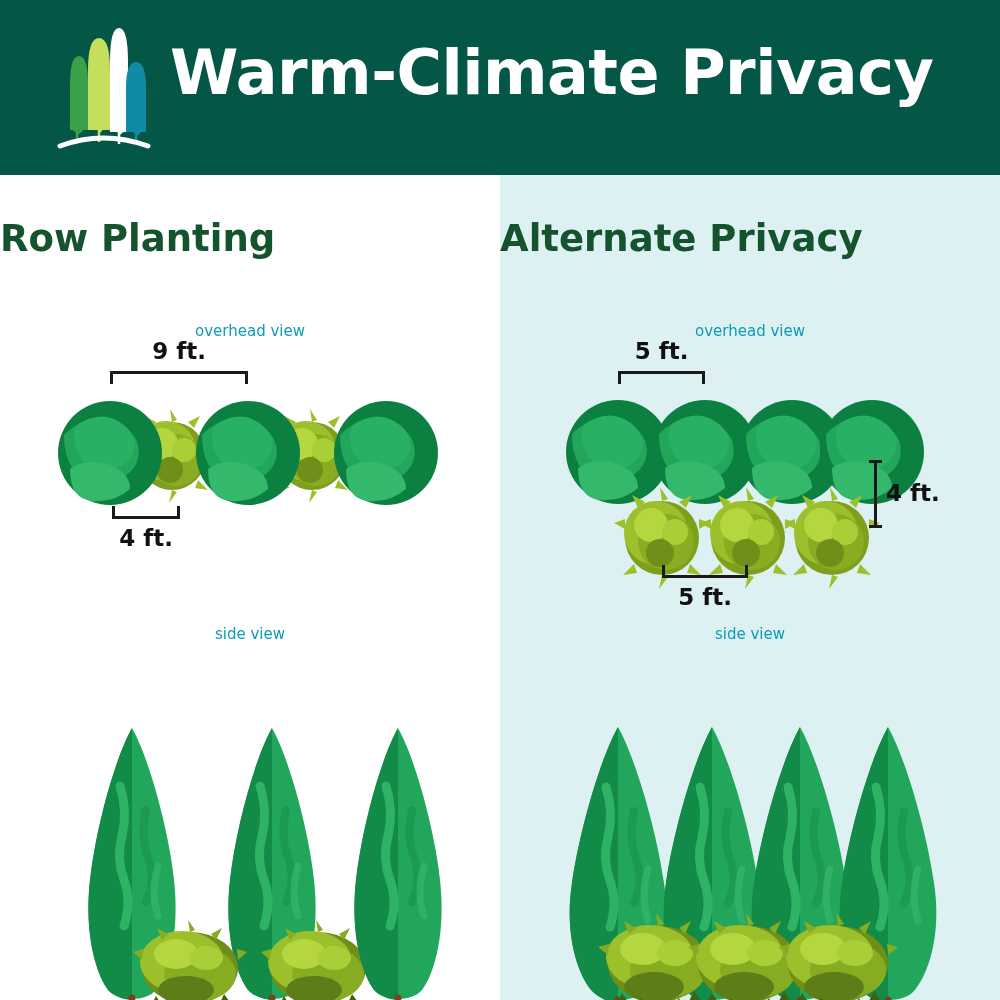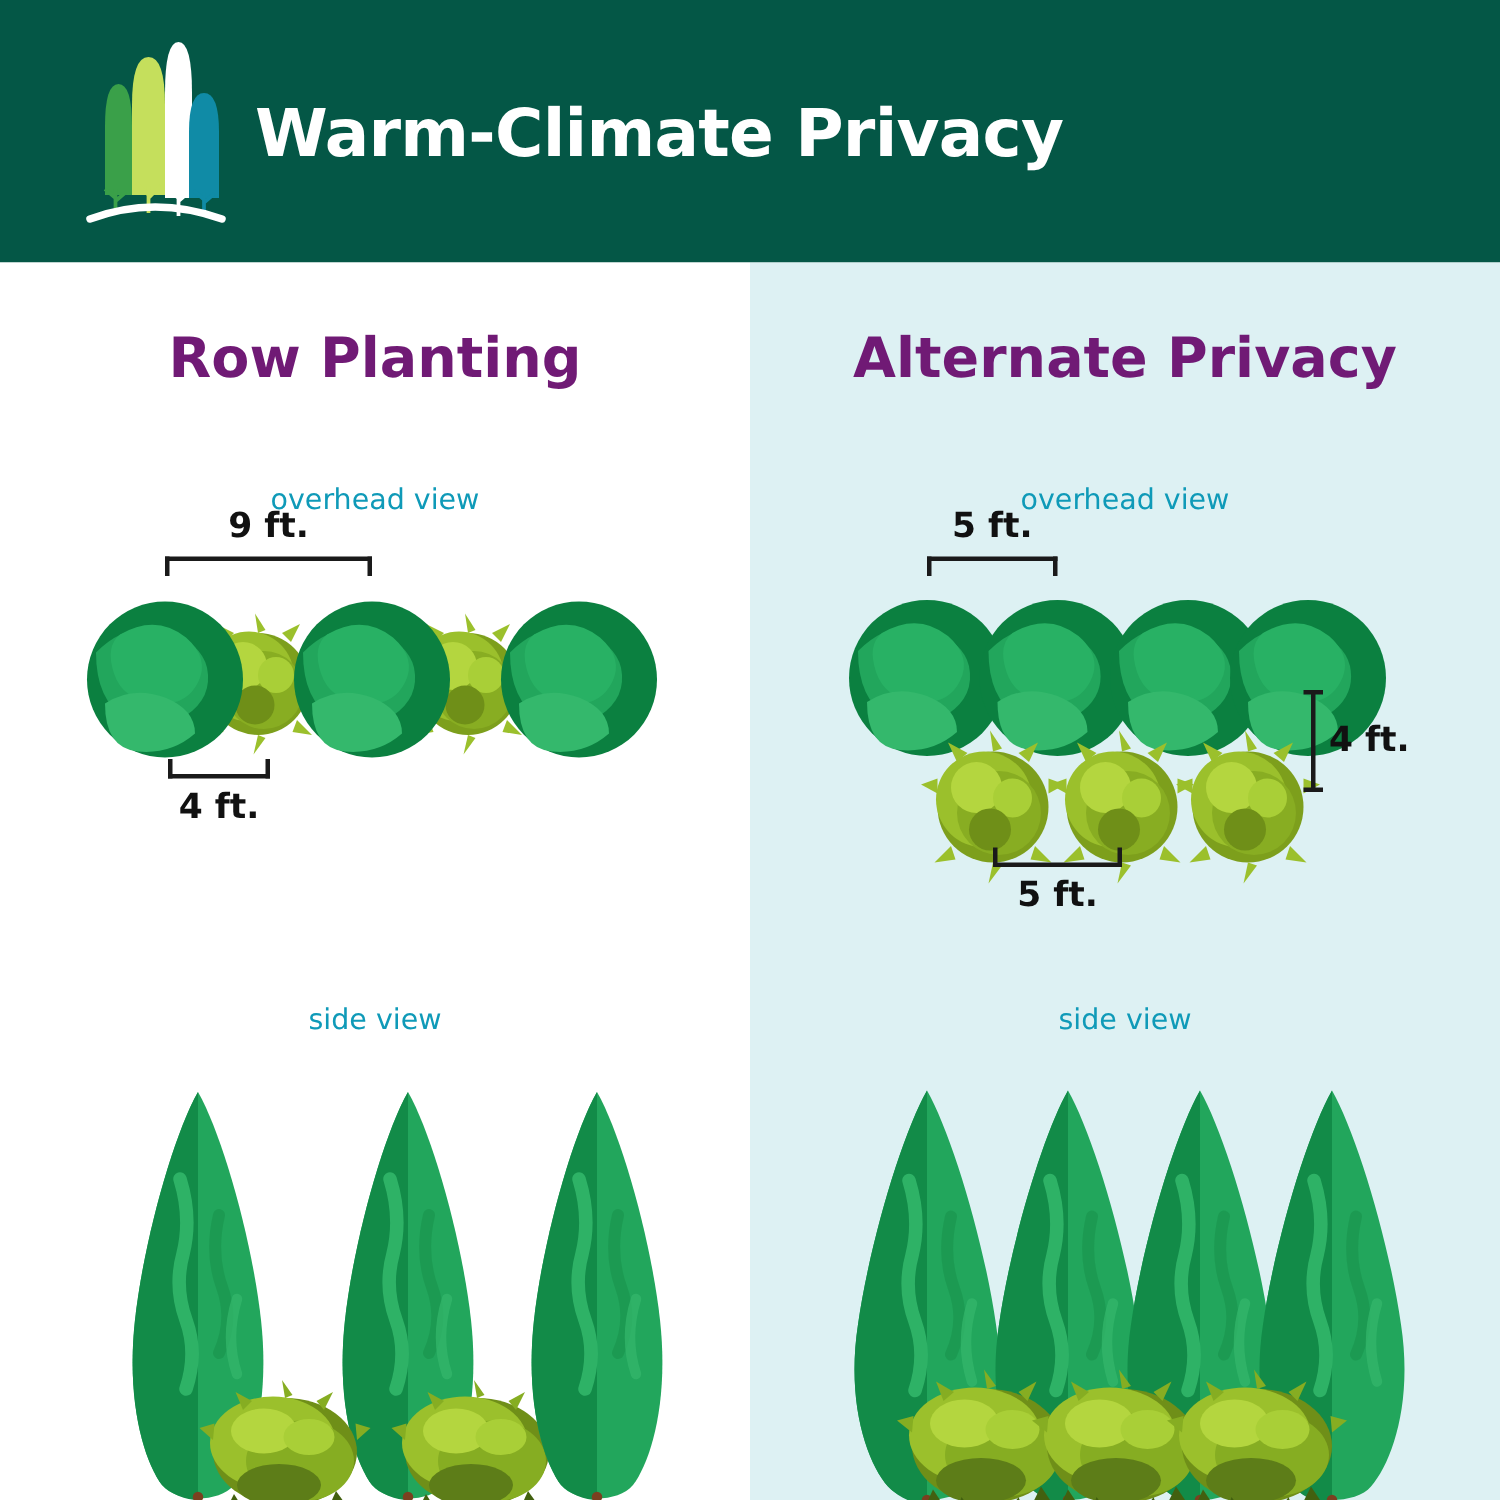--- a/index.html
+++ b/index.html
@@ -11,47 +11,46 @@
   }
   #page{position:relative;width:1000px;height:1000px;}
 
   
   .header{
     position:absolute;left:0;top:0;width:1000px;height:175px;
     background:#045746;
   }
   .logo{position:absolute;left:48px;top:22px;width:110px;height:130px;}
   .brand-title{
-    position:absolute;left:170px;top:64px;
+    position:absolute;left:170px;top:36px;
     color:#ffffff;
-    font-size:44px;font-weight:bold;
+    font-size:62px;font-weight:bold;
     letter-spacing:-0.5px;
     font-family:"DejaVu Sans", sans-serif;
     white-space:nowrap;
   }
 
   
   .panel{position:absolute;top:175px;height:825px;}
   .panel-left{left:0;width:500px;background:#ffffff;}
   .panel-right{left:500px;width:500px;background:#ddf1f3;}
 
   .panel-title{
     position:absolute;top:42px;width:100%;
-    text-align:center;
-    color:#701a75;
+    color:#14532d;
     font-size:37px;font-weight:bold;
     font-family:"DejaVu Sans", sans-serif;
   }
   .view-label{
     position:absolute;width:100%;text-align:center;
-    color:#0f9ab8;font-size:19px;
+    color:#0f9ab8;font-size:15px;
     font-family:"DejaVu Sans", sans-serif;
   }
   .view-overhead{top:147px;}
-  .view-side{top:450px;margin-top:44px;}
+  .view-side{top:450px;}
 
   
   .meas{position:absolute;}
   .meas .bar{position:absolute;left:0;top:0;height:3px;background:#1a1a1a;width:100%;}
   .meas .tick{position:absolute;width:3px;height:13px;background:#1a1a1a;}
   .meas.down .tick{top:0;}
   .meas.up .tick{top:-10px;}
   .meas .tick.l{left:0;}
   .meas .tick.r{right:0;}
   .meas .lbl{

